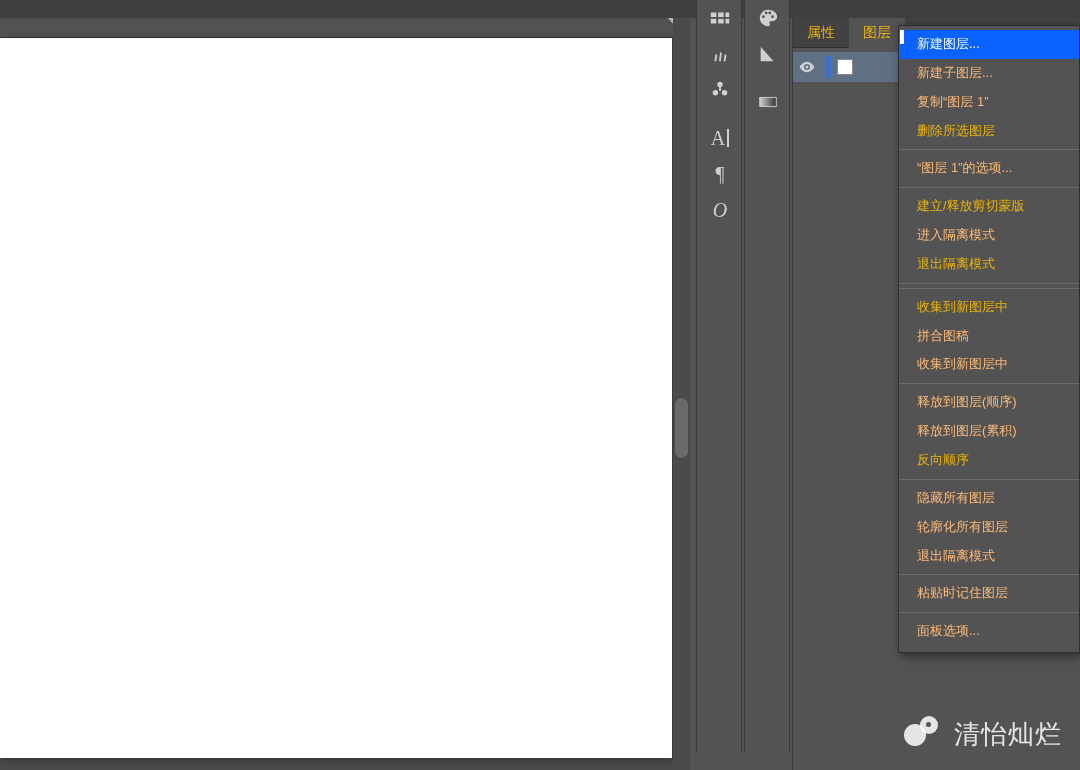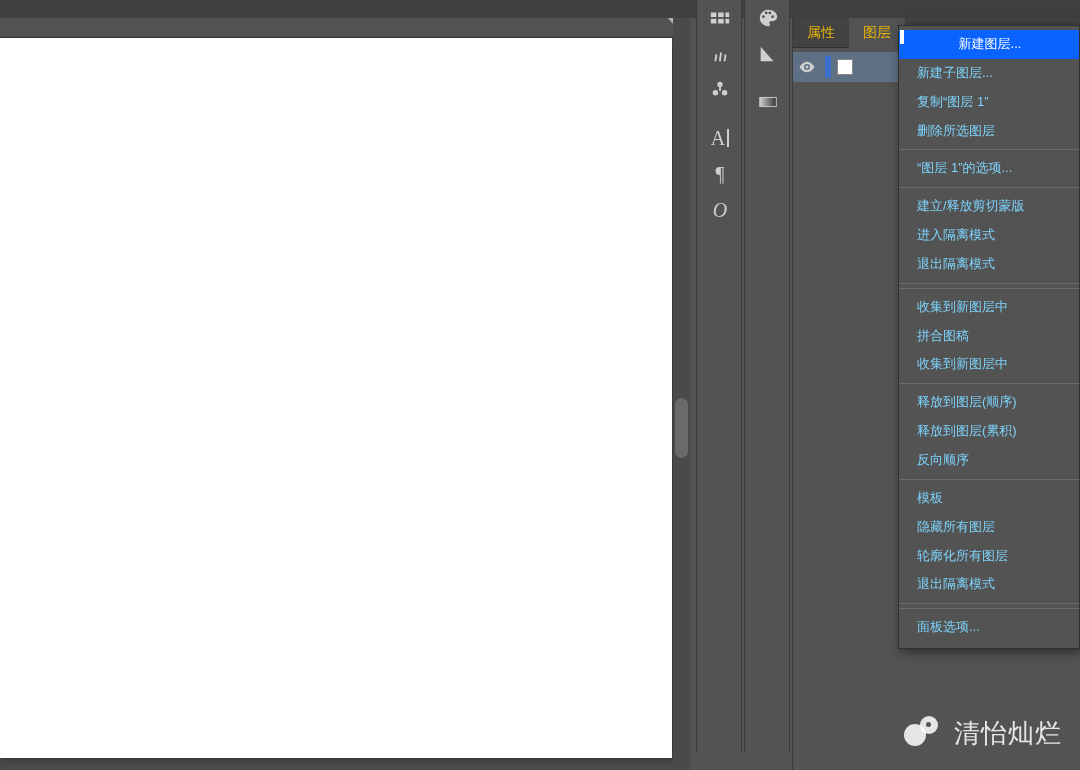--- a/index.html
+++ b/index.html
@@ -32,27 +32,27 @@
   .tabs{display:flex;height:30px;background:#424242;border-bottom:1px solid #2f2f2f;}
   .tab{padding:6px 14px 0;height:30px;color:#eab308;cursor:pointer;font-size:14px;}
   .tab.active{background:#535353;}
   .layer-row{display:flex;align-items:center;height:30px;background:#5f6f84;margin-top:4px;}
   .eye{width:28px;text-align:center;color:#cfcfcf;}
   .eye svg{width:18px;height:18px;fill:#cfcfcf;vertical-align:middle;}
   .colorbar{width:6px;height:22px;background:#3b6fc9;margin:0 6px 0 4px;}
   .layerchip{width:16px;height:16px;background:#fff;border:1px solid #888;margin-right:6px;}
   
   .menu{position:absolute;left:898px;top:25px;width:182px;background:#535353;border:1px solid #2f2f2f;box-shadow:3px 3px 10px rgba(0,0,0,.5);padding:4px 0 6px;}
-  .mi{padding:5px 16px 5px 18px;color:#7dd3fc;white-space:nowrap;cursor:pointer;line-height:1.45;}
-  .mi.disabled{color:#7dd3fc;cursor:default;}
-  .mi.sel{background:#0a63ff;color:#fff;text-align:center;}
+  .mi{padding:5px 16px 5px 18px;color:#fdba74;white-space:nowrap;cursor:pointer;line-height:1.45;}
+  .mi.disabled{color:#eab308;cursor:default;}
+  .mi.sel{background:#0a63ff;color:#fff;}
   .sep{height:1px;background:#6c6c6c;margin:4px 0;}
   .menu-flag{position:absolute;left:900px;top:30px;width:4px;height:14px;background:#fff;}
   
-  .watermark{position:absolute;right:18px;bottom:18px;display:flex;align-items:flex-start;color:rgba(255,255,255,.85);font-size:26px;letter-spacing:1px;}
+  .watermark{position:absolute;right:18px;bottom:18px;display:flex;align-items:center;color:rgba(255,255,255,.85);font-size:26px;letter-spacing:1px;}
   .watermark .wicon{position:relative;width:40px;height:36px;margin-right:10px;}
   .watermark .c1,.watermark .c2{position:absolute;border-radius:50%;background:rgba(255,255,255,.85);}
   .watermark .c1{width:22px;height:22px;left:0;top:8px;}
   .watermark .c2{width:18px;height:18px;left:16px;top:0;}
   .watermark .dot{position:absolute;width:5px;height:5px;border-radius:50%;background:#535353;left:22px;top:6px;}
 </style>
 </head>
 <body>
 
 <div class="app">
@@ -160,25 +160,25 @@
       <div class="sep"></div>
       <div class="sep"></div>
       <div class="mi disabled">收集到新图层中</div>
       <div class="mi">拼合图稿</div>
       <div class="mi">收集到新图层中</div>
       <div class="sep"></div>
       <div class="mi">释放到图层(顺序)</div>
       <div class="mi">释放到图层(累积)</div>
       <div class="mi disabled">反向顺序</div>
       <div class="sep"></div>
-      <div class="mi">模板</div>
       <div class="mi">隐藏所有图层</div>
       <div class="mi">轮廓化所有图层</div>
       <div class="mi">退出隔离模式</div>
       <div class="sep"></div>
+      <div class="mi">粘贴时记住图层</div>
       <div class="sep"></div>
       <div class="mi">面板选项...</div>
     </div>
   <div class="menu-flag"></div>
 
   <div class="watermark">
     <div class="wicon">
       <div class="c1"></div>
         <div class="c2"></div>
         <div class="dot"></div>

